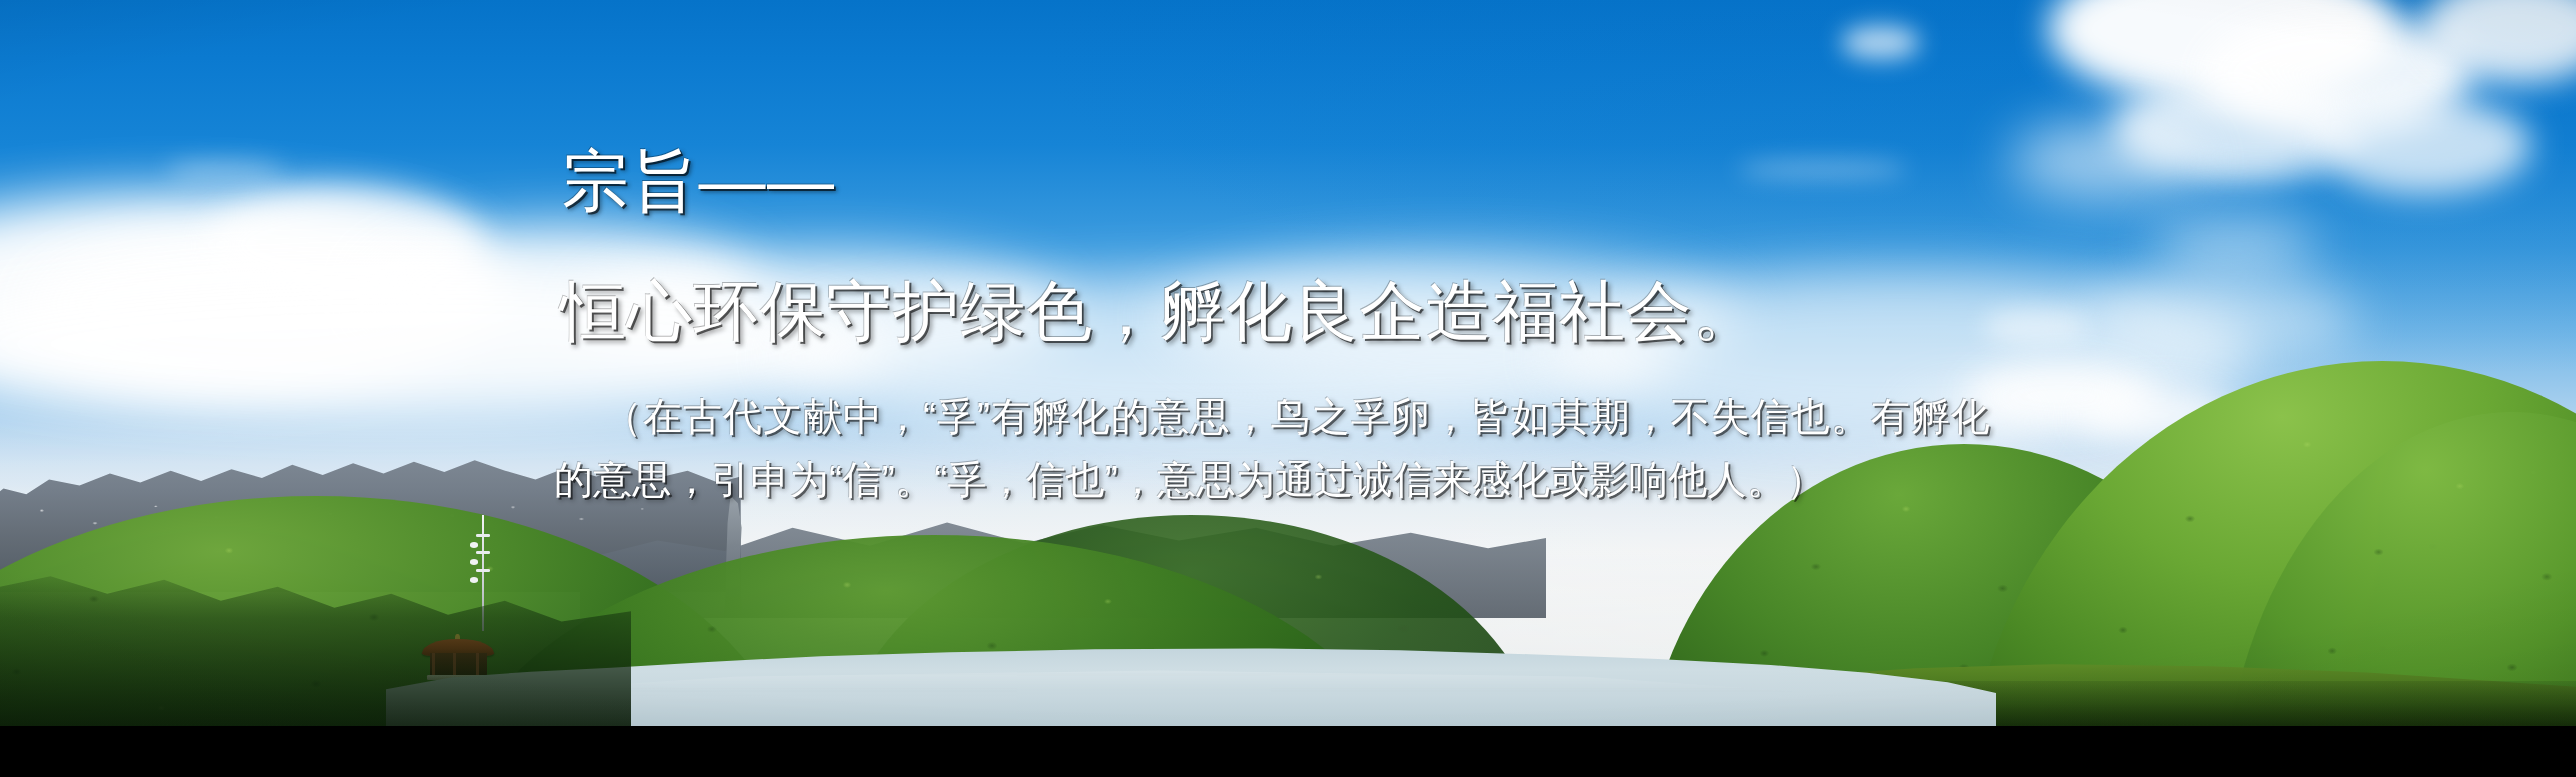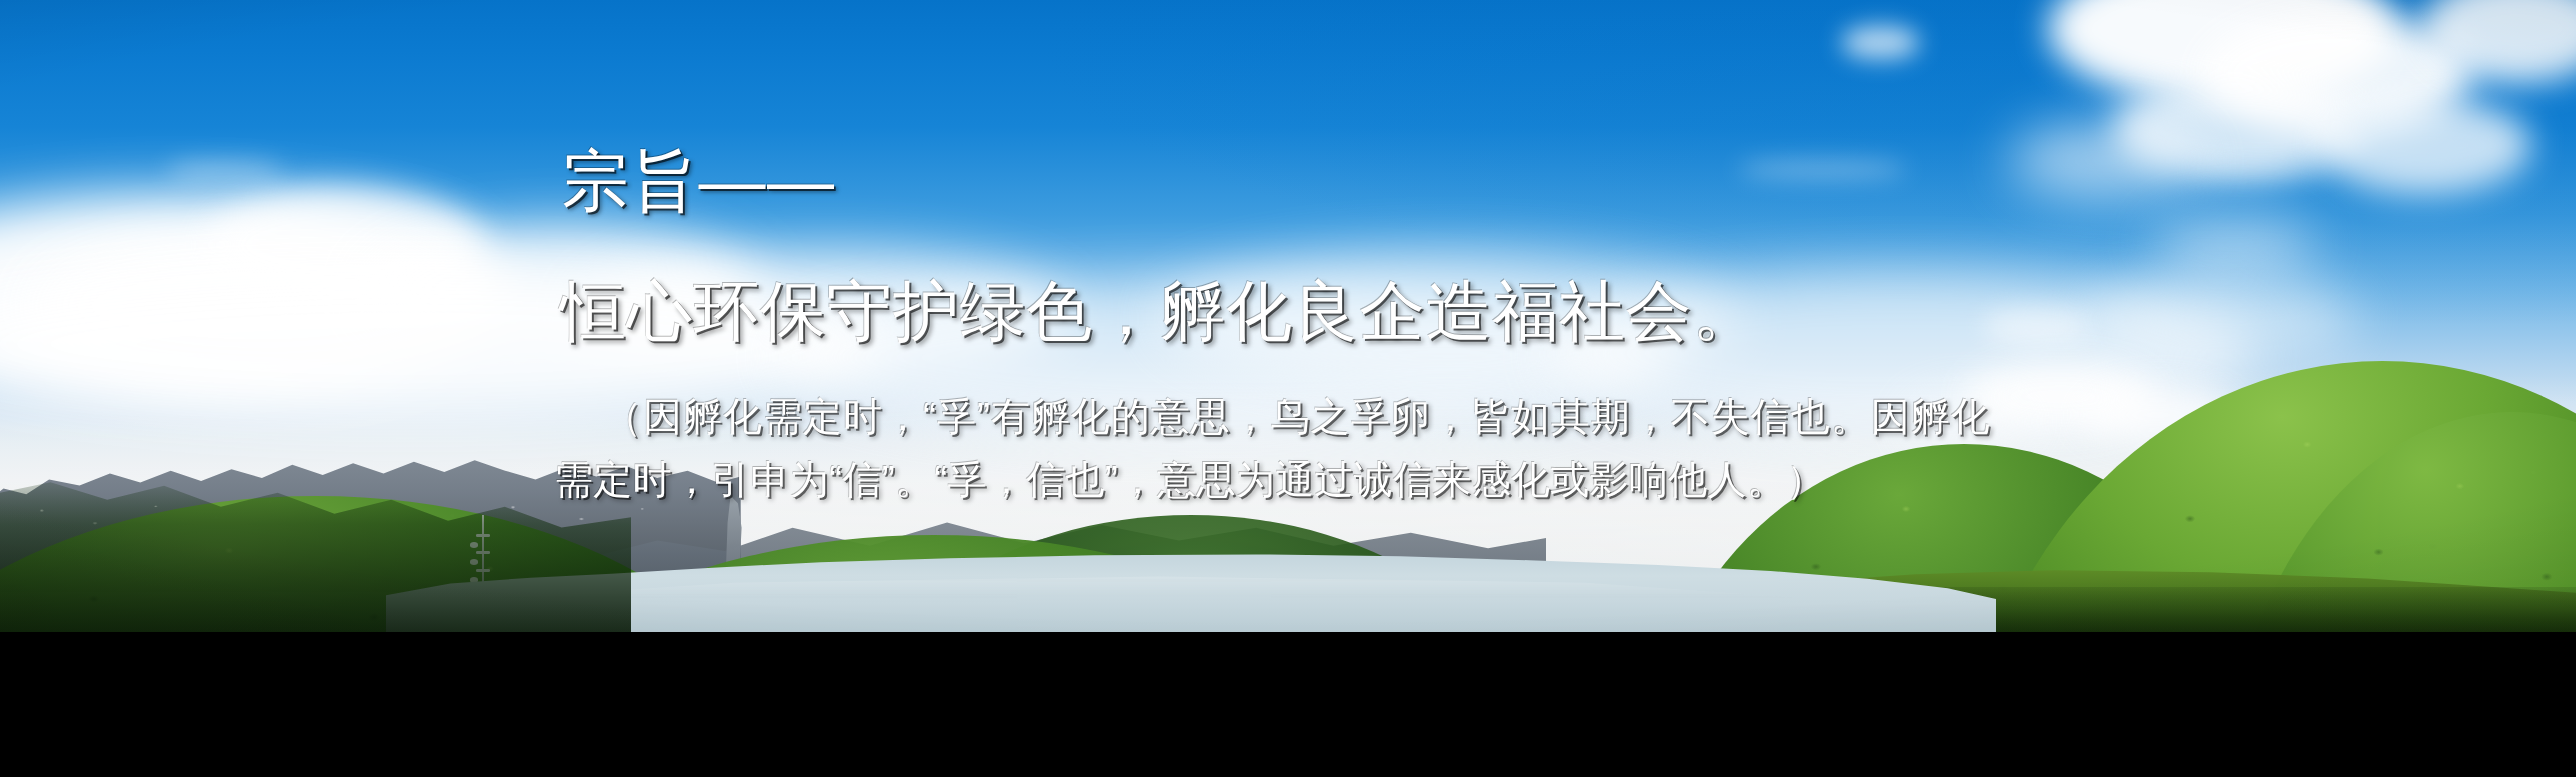--- a/index.html
+++ b/index.html
@@ -6,21 +6,21 @@
   * { margin:0; padding:0; box-sizing:border-box; }
   html, body {
     width:2576px; height:778px;
     background:#000;
     font-family:"Liberation Sans","DejaVu Sans",sans-serif;
     overflow:hidden;
   }
 
   .banner{
     position:relative;
-    width:2576px; height:632px;
+    width:2576px; height:726px;
     overflow:hidden;
   }
 
   
   .sky{
     position:absolute; inset:0;
     background:
       linear-gradient(to bottom,
         #0673c9 0%,
         #0b7ad0 8%,
@@ -407,17 +407,17 @@
   <div class="lake-shimmer"></div>
 
   <div class="fringe-l"></div>
   <div class="vignette"></div>
 
   <div class="text-layer">
     <div class="sg-title">宗旨——</div>
 
     <div class="sg-slogan">恒心环保守护绿色，孵化良企造福社会。</div>
 
-    <div class="sg-note">（因孵化需定时，“孚”有孵化的意思，鸟之孚卵，皆如其期，不失信也。因孵化需定时，引申为“信”。“孚，信也”，意思为通过诚信来感化或影响他人。）</div>
+    <div class="sg-note">（在古代文献中，“孚”有孵化的意思，鸟之孚卵，皆如其期，不失信也。有孵化的意思，引申为“信”。“孚，信也”，意思为通过诚信来感化或影响他人。）</div>
   </div>
 
 </div>
 
 
 </body></html>

